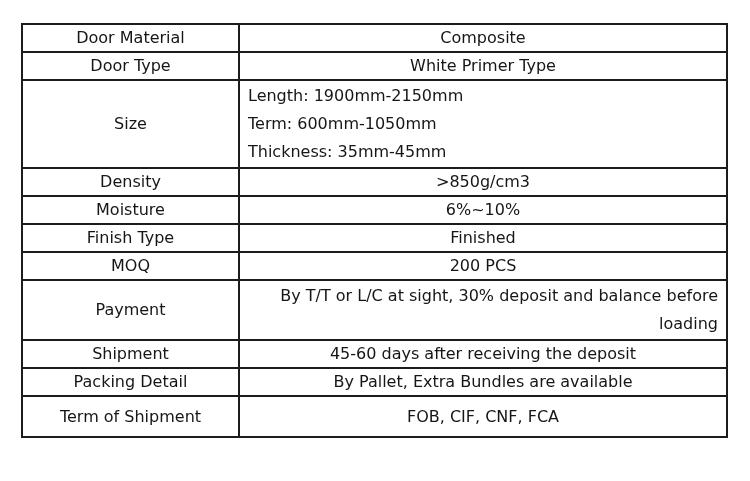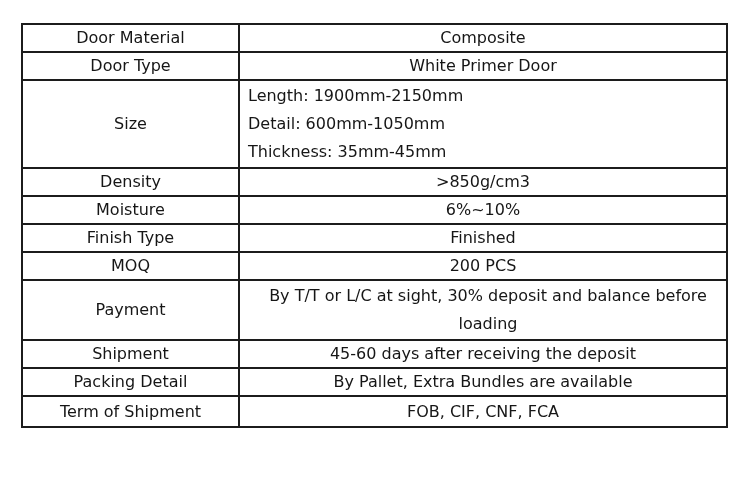--- a/index.html
+++ b/index.html
@@ -35,27 +35,27 @@
     padding: 1px 8px;
     overflow: hidden;
     white-space: nowrap;
     margin-left: 15px;
   }
   tr.r-single  { height: 28px; }
   tr.r-doortype{ height: 27px; }
   tr.r-size    { height: 86px; }
   tr.r-payment { height: 57px; }
   tr.r-packing { height: 17px; }
-  tr.r-term    { height: 31px; }
+  tr.r-term    { height: 41px; }
   tr.r-size td.value div {
     line-height: 28px;
     text-align: left;
   }
   tr.r-payment td.value {
-    text-align: center;
+    text-align: right;
     padding-left: 18px;
     white-space: normal;
   }
   tr.r-payment td.value div {
     line-height: 28px;
   }
 </style>
 </head>
 <body>
 
@@ -65,27 +65,27 @@
       <col class="c-label">
       <col class="c-value">
     </colgroup>
     <tbody>
       <tr class="r-single">
         <td class="label">Door Material</td>
         <td class="value">Composite</td>
       </tr>
       <tr class="r-doortype">
         <td class="label">Door Type</td>
-        <td class="value">White Primer Door</td>
+        <td class="value">White Primer Type</td>
       </tr>
       <tr class="r-size">
         <td class="label">Size</td>
         <td class="value">
           <div>Length: 1900mm-2150mm</div>
-          <div>Detail: 600mm-1050mm</div>
+          <div>Term: 600mm-1050mm</div>
           <div>Thickness: 35mm-45mm</div>
         </td>
       </tr>
       <tr class="r-single">
         <td class="label">Density</td>
         <td class="value">&gt;850g/cm3</td>
       </tr>
       <tr class="r-single">
         <td class="label">Moisture</td>
         <td class="value">6%~10%</td>

